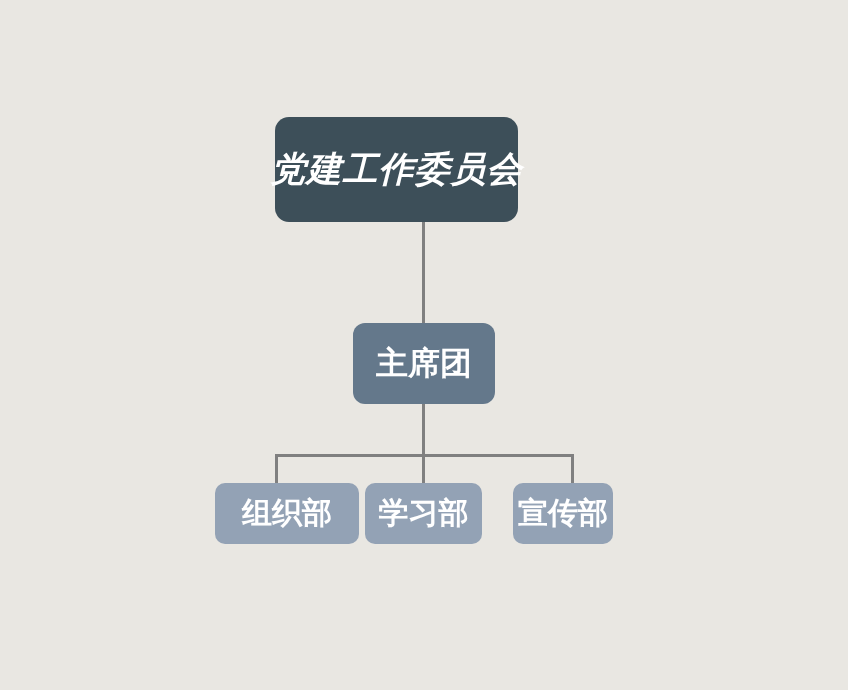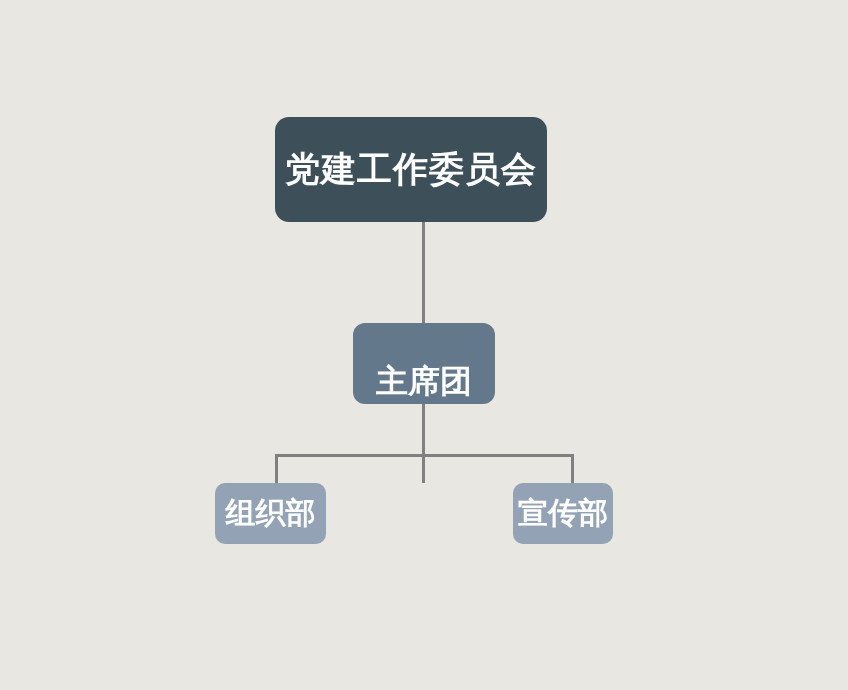--- a/index.html
+++ b/index.html
@@ -20,42 +20,42 @@
     justify-content: center;
     color: #ffffff;
     font-weight: bold;
     box-sizing: border-box;
     text-align: center;
     white-space: nowrap;
   }
   .node-root {
     left: 275px;
     top: 117px;
-    width: 272px;
+    width: 243px;
     height: 105px;
     border-radius: 14px;
     font-size: 35px;
     letter-spacing: 1px;
+    font-style: italic;
   }
   .node-mid {
     left: 353px;
     top: 323px;
     width: 142px;
     height: 81px;
     border-radius: 12px;
     font-size: 32px;
-    align-items: flex-end;
   }
   .node-leaf {
     top: 483px;
     height: 61px;
     border-radius: 10px;
     font-size: 30px;
   }
-  .node-leaf-1 { left: 215px; width: 111px; }
+  .node-leaf-1 { left: 215px; width: 144px; }
   .node-leaf-2 { left: 365px; width: 117px; }
   .node-leaf-3 { left: 513px; width: 100px; }
   .connector {
     position: absolute;
   }
   .conn-trunk-top    { left: 422px; top: 222px; width: 3px; height: 101px; }
   .conn-trunk-mid    { left: 422px; top: 404px; width: 3px; height: 52px;  }
   .conn-rail         { left: 275px; top: 454px; width: 299px; height: 3px; }
   .conn-drop-left    { left: 275px; top: 456px; width: 3px; height: 27px;  }
   .conn-drop-center  { left: 422px; top: 456px; width: 3px; height: 27px;  }
@@ -81,18 +81,21 @@
   </div>
 
   <div class="node node-mid" style="background-color: rgb(100, 120, 139);">
     <span class="node-label">主席团</span>
   </div>
 
   <div class="node node-leaf node-leaf-1" style="background-color: rgb(147, 162, 181);">
     <span class="node-label">组织部</span>
   </div>
 
+  <div class="node node-leaf node-leaf-2" style="background-color: rgb(147, 162, 181);">
+    <span class="node-label">学习部</span>
+  </div>
 
   <div class="node node-leaf node-leaf-3" style="background-color: rgb(147, 162, 181);">
     <span class="node-label">宣传部</span>
   </div>
 
 </div>
 
 </body></html>

